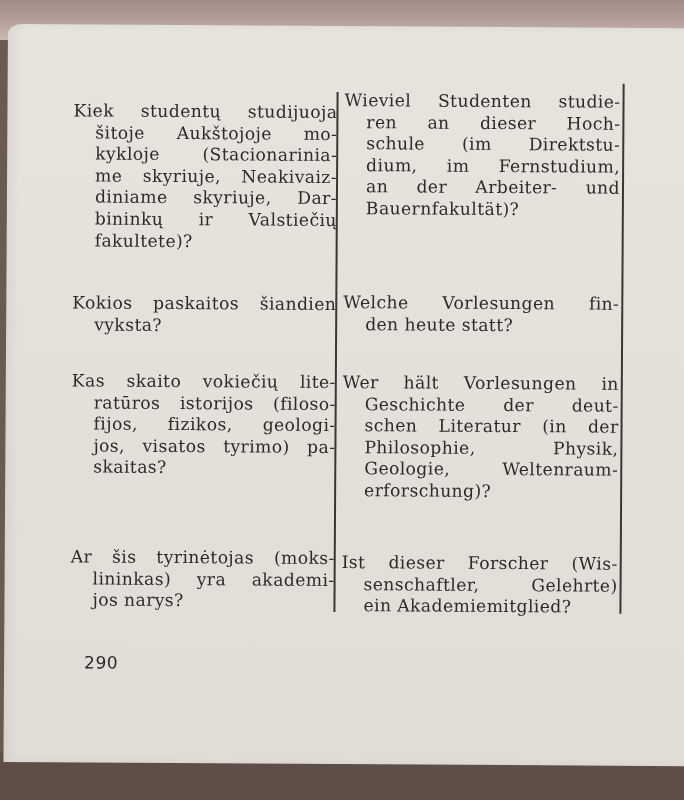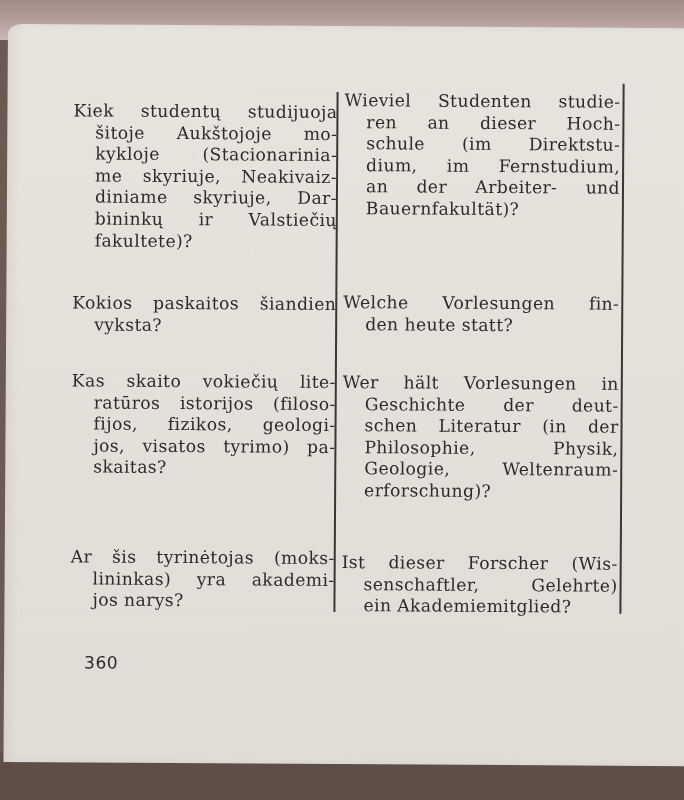--- a/index.html
+++ b/index.html
@@ -154,14 +154,14 @@
 
   <div class="divider" style="left:615px; top:56px; height:530px;"></div>
 
   <div class="col col-ph">
     
     
     
     
   </div>
 
-  <div class="page-number">360</div>
+  <div class="page-number">290</div>
 </div>
 
 </body></html>

